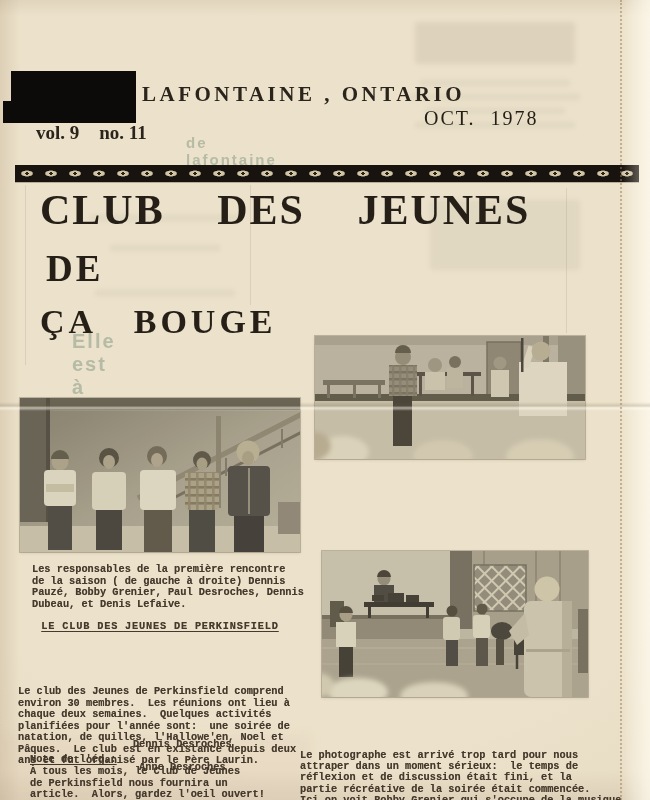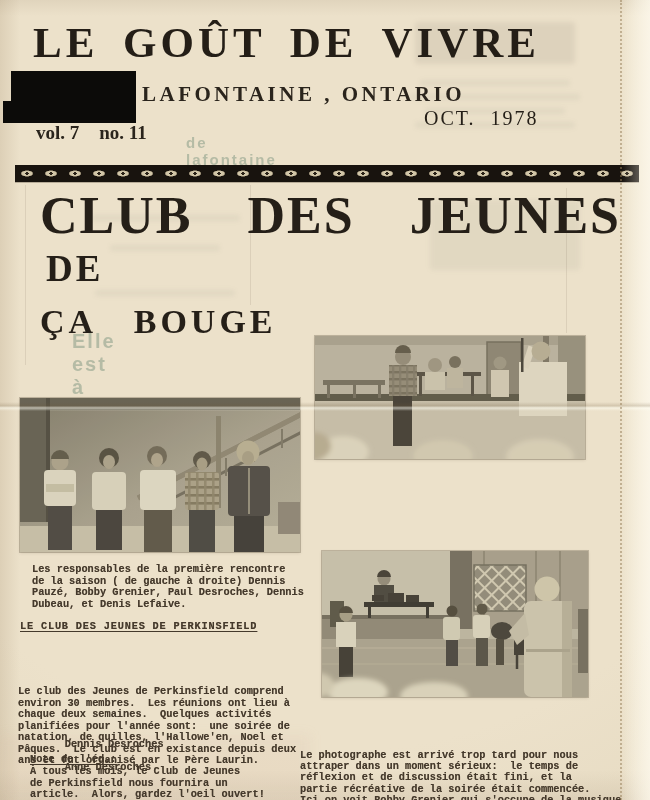--- a/index.html
+++ b/index.html
@@ -72,21 +72,21 @@
     background-color:#18130e;
     background-image:
       radial-gradient(ellipse 3px 2px at 50% 50%, #2a2217 0%, #2a2217 60%, rgba(0,0,0,0) 61%),
       radial-gradient(ellipse 9px 4.5px at 50% 50%, #d9ceb2 0%, #cfc3a5 55%, #5a5040 70%, rgba(0,0,0,0) 72%);
     background-size:24px 17px;background-repeat:repeat-x;
     box-shadow:0 1px 0 rgba(60,50,35,.3);
   }
   
   .headline1{
     position:absolute;left:40px;top:186px;z-index:2;
-    font-size:52px;font-weight:bold;color:#251f18;
+    font-size:42px;font-weight:bold;color:#251f18;
     letter-spacing:2px;word-spacing:40px;white-space:nowrap;text-align:right;
   }
   .headline-de{
     position:absolute;left:46px;top:247px;z-index:2;
     font-size:37px;font-weight:bold;color:#251f18;letter-spacing:3px;
   }
   .headline-perk{
     position:absolute;left:228px;top:245px;z-index:2;
     font-size:37px;font-weight:bold;color:#251f18;letter-spacing:3px;white-space:nowrap;
   }
@@ -95,21 +95,21 @@
     font-size:34px;font-weight:bold;color:#251f18;letter-spacing:4px;word-spacing:26px;white-space:nowrap;
   }
   
   .tw{
     position:absolute;z-index:2;
     font-family:"Liberation Mono", monospace;
     font-size:10.3px;line-height:11.5px;font-weight:bold;
     color:#44392c;white-space:pre-wrap;
     text-shadow:0 0 .5px rgba(70,55,35,.55);
   }
-  .tw-center{}
+  .tw-center{text-align:center;}
   .underlined{text-decoration:underline;text-underline-offset:2px;}
   
   figure{margin:0;position:absolute;z-index:2;background:#b7af9c;
     box-shadow:0 0 0 1px rgba(90,78,58,.3), 0 1px 3px rgba(80,65,45,.18);}
   figure svg{display:block;}
 </style>
 </head>
 <body>
 
 <div class="page">
@@ -124,25 +124,24 @@
     <div class="smudge light" style="left:110px;top:245px;width:110px;height:6px;"></div>
     <div class="smudge light" style="left:95px;top:290px;width:140px;height:6px;"></div>
     <div class="smudge light" style="left:430px;top:200px;width:150px;height:70px;"></div>
     <div class="ghost-line" style="left:25px;top:185px;height:180px;"></div>
     <div class="ghost-line" style="left:250px;top:185px;height:120px;"></div>
     <div class="ghost-line" style="left:566px;top:188px;height:145px;"></div>
     <div class="ghost-text" style="position:absolute;left:186px;top:134px;font-size:15px;">de lafontaine</div>
     <div class="ghost-text" style="position:absolute;left:72px;top:330px;font-size:20px;word-spacing:10px;">Elle est à vous</div>
   </div>
 
-  <div class="masthead-title">LE GOÛT DE VIVRE</div>
   <div class="redaction"></div>
   <div class="masthead-location">LAFONTAINE , ONTARIO</div>
   <div class="masthead-volline">
-    <span>vol. 7</span>
+    <span>vol. 9</span>
     <span>no. 11</span>
   </div>
   <div class="masthead-date">OCT. 1978</div>
 
   <div class="ornament-band"></div>
 
   <div class="headline1">CLUB DES JEUNES</div>
   <div class="headline-de">DE</div>
   <div class="kicker">ÇA BOUGE</div>
 

